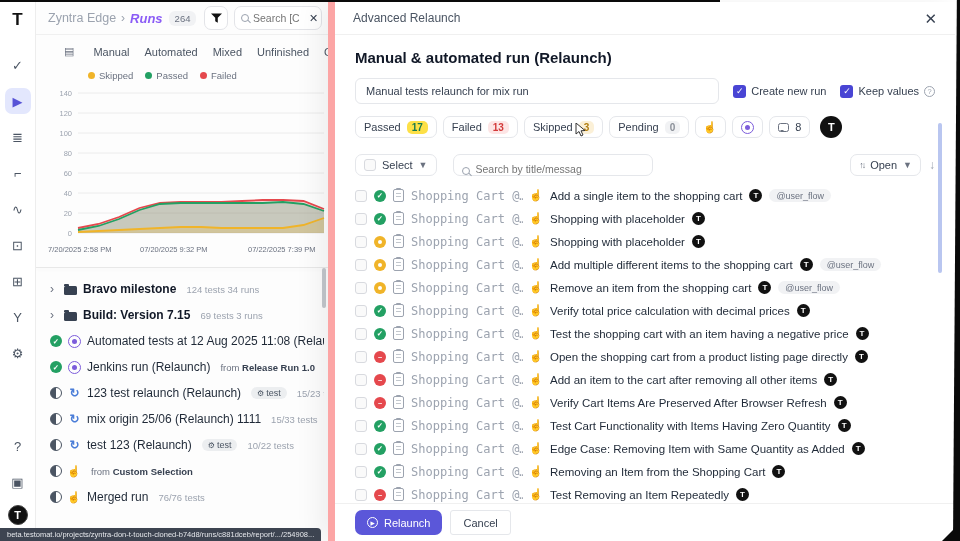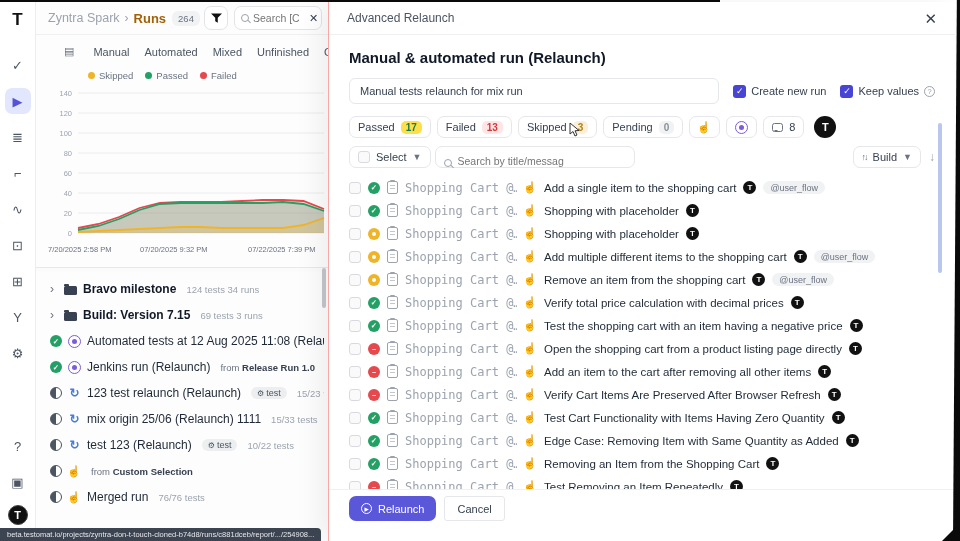--- a/index.html
+++ b/index.html
@@ -24,21 +24,21 @@
   .side-spacer { flex:1; }
   .side-bottom { display:flex; flex-direction:column; align-items:center; margin-bottom:16px; }
   .avatar-t { width:20px; height:20px; border-radius:50%; background:#111; color:#fff; font-weight:bold;
     font-size:11px; display:flex; align-items:center; justify-content:center; border:1.5px solid #444; }
 
   
   .left-panel { position:absolute; left:36px; top:2px; width:292px; height:539px; background:#fdfdfd; overflow:hidden; }
   .lp-header { height:33px; display:flex; align-items:center; padding:0 6px 0 12px; border-bottom:1px solid #f0f0f0; }
   .bc-project { color:#9ca3af; font-size:12.5px; }
   .bc-sep { color:#9ca3af; font-size:12px; margin:0 5px; }
-  .bc-page { color:#a16207; font-size:13px; font-weight:700; }
+  .bc-page { color:#8b5cf6; font-size:13px; font-weight:700;font-style:italic; }
   .bc-count { background:#f1f2f4; color:#6b7280; font-size:9.5px; border-radius:6px; padding:2px 6px; margin-left:6px; }
   .filter-btn { margin-left:auto; width:24px; height:24px; border:1px solid #e3e4e8; border-radius:7px; background:#fff;
     display:flex; align-items:center; justify-content:center; cursor:pointer; }
   .lp-search { display:flex; align-items:center; gap:4px; border:1px solid #e3e4e8; border-radius:7px;
     background:#fff; height:24px; padding:0 6px; margin-left:6px; width:88px; }
   .lp-search input { border:none; outline:none; width:52px; font-size:10.5px; color:#6b7280; background:transparent;
     font-family:"Liberation Sans", sans-serif; }
   .x-btn { color:#374151; font-size:11px; cursor:pointer; }
   .mag { position:relative; width:8px; height:8px; border:1.4px solid #9ca3af; border-radius:50%; flex:none; }
   .mag::after { content:""; position:absolute; width:4px; height:1.4px; background:#9ca3af;
@@ -81,21 +81,21 @@
   .ic-sync { color:#4a7dd8; font-size:12px; font-weight:bold; }
   .ic-manual { color:#df9b2c; font-size:11px; }
   .gear-sm { font-size:8px; color:#4b5563; }
 
   
   .statusbar { position:absolute; left:0; bottom:0; height:13px; background:#3d4451; color:#e5e7eb;
     font-size:7.5px; display:flex; align-items:center; padding:0 7px; border-top-right-radius:4px; z-index:70; white-space:nowrap; }
 
   
   .modal { position:absolute; left:328px; top:2px; width:627px; height:539px; background:#fff;
-    border-left:1px solid #fca5a5; box-shadow:-10px 0 24px rgba(0,0,0,.06); z-index:10; }
+    border-left:7px solid #fca5a5; box-shadow:-10px 0 24px rgba(0,0,0,.06); z-index:10; }
   .m-header { height:33px; display:flex; align-items:center; padding:0 18px; border-bottom:1px solid #f0f0f0; }
   .m-title { font-size:12px; color:#4b5563; }
   .m-close { margin-left:auto; font-size:15px; color:#374151; cursor:pointer; line-height:1; }
   .m-body { padding:14px 20px 0; position:relative; height:472px; }
   .m-heading { font-size:15px; font-weight:700; color:#111827; margin-bottom:12px; }
   .name-row { display:flex; align-items:center; gap:14px; }
   .name-input { width:432px; height:26px; border:1px solid #e5e7eb; border-radius:6px; padding:0 10px;
     font-size:11px; color:#374151; outline:none; font-family:"Liberation Sans", sans-serif; }
   .opt { display:flex; align-items:center; gap:5px; font-size:11px; color:#374151; white-space:nowrap; cursor:pointer; }
   .cb { width:13px; height:13px; border-radius:3px; background:#4945d4; color:#fff; font-size:9px;
@@ -105,21 +105,21 @@
 
   .chips-row { display:flex; align-items:center; gap:6px; margin-top:12px; }
   .chip { display:flex; align-items:center; gap:6px; border:1px solid #e5e7eb; border-radius:7px; background:#fff;
     height:22px; padding:0 8px; font-size:11px; color:#374151; font-weight:500; cursor:pointer; }
   .badge { border-radius:5px; font-size:10px; font-weight:600; padding:1px 5px; }
   .bubble { position:relative; width:11px; height:9px; border:1.2px solid #6b7280; border-radius:2.5px; }
   .bubble::after { content:""; position:absolute; left:1px; bottom:-3px; border:2px solid transparent; border-top-color:#6b7280; }
   .chip-avatar { width:22px; height:22px; border-radius:50%; background:#111; color:#fff; font-weight:bold; font-size:11px;
     display:flex; align-items:center; justify-content:center; margin-left:4px; cursor:pointer; }
 
-  .tools-row { display:flex; align-items:center; gap:4px; margin-top:8px; }
+  .tools-row { display:flex; align-items:center; gap:16px; margin-top:16px; }
   .cb-empty { width:12px; height:12px; border:1px solid #d8dadf; border-radius:3px; background:#fafafa; flex:none; }
   .chev-d { color:#6b7280; font-size:9px; }
   .search-chip { display:flex; align-items:flex-end; gap:6px; border:1px solid #e5e7eb; border-radius:7px;
     height:22px; padding:0 8px; width:200px; }
   .search-chip input { border:none; outline:none; font-size:10.5px; color:#6b7280; width:160px; background:transparent;
     font-family:"Liberation Sans", sans-serif; }
   .sort-wrap { margin-left:auto; display:flex; align-items:center; gap:8px; }
   .sort-glyph { font-size:9px; color:#6b7280; letter-spacing:-2px; }
   .dl-arrow { color:#9ca3af; font-size:12px; cursor:pointer; }
 
@@ -128,21 +128,21 @@
   .clip { position:relative; width:11px; height:13px; border:1.2px solid #9ca3af; border-radius:2px; flex:none; }
   .clip::before { content:""; position:absolute; top:-2px; left:2px; width:4.6px; height:2px; background:#9ca3af; border-radius:1px; }
   .clip::after { content:""; position:absolute; top:3px; left:1.5px; width:5.5px; height:1px; background:#c2c7cd;
     box-shadow:0 3px 0 #c2c7cd; }
   .suite { font-family:"DejaVu Sans Mono", monospace; font-size:12px; color:#9ca3af; width:112px; overflow:hidden; flex:none; }
   .tt { font-size:11.5px; color:#1f2937; font-weight:500; }
   .row-avatar { width:13px; height:13px; border-radius:50%; background:#111; color:#fff; font-size:8px; font-weight:bold;
     display:flex; align-items:center; justify-content:center; flex:none; }
   .flow-tag { background:#f1f2f4; border-radius:8px; padding:1.5px 7px; font-size:9px; color:#6b7280; }
 
-  .m-footer { position:absolute; left:0; bottom:14px; width:100%; height:38px; border-top:1px solid #f0f0f0;
+  .m-footer { position:absolute; left:0; bottom:0; width:100%; height:38px; border-top:1px solid #f0f0f0;
     display:flex; align-items:center; gap:8px; padding:0 20px; background:#fff; }
   .btn-primary { display:flex; align-items:center; gap:6px; background:#5b57d9; color:#fff; border:none;
     border-radius:7px; height:25px; padding:0 12px; font-size:11px; font-weight:500; cursor:pointer;
     font-family:"Liberation Sans", sans-serif; }
   .play-c { width:11px; height:11px; border:1.2px solid #fff; border-radius:50%; display:flex; align-items:center;
     justify-content:center; font-size:5.5px; }
   .btn-secondary { background:#fff; color:#374151; border:1px solid #e5e7eb; border-radius:3px; height:25px;
     padding:0 12px; font-size:11px; cursor:pointer; font-family:"Liberation Sans", sans-serif; }
   .modal-scrollbar { position:absolute; right:13px; top:121px; width:4px; height:150px; background:#b9c6f0; border-radius:2px; }
   .mouse-cursor { position:absolute; left:240px; top:88px; z-index:20; }
@@ -170,21 +170,21 @@
       <div id="side-bottom-icons">
           <div class="side-ic">?</div>
           <div class="side-ic">▣</div>
         </div>
       <div class="avatar-t">T</div>
     </div>
   </aside>
 
   <section class="left-panel">
     <header class="lp-header">
-      <span class="bc-project">Zyntra Spark</span>
+      <span class="bc-project">Zyntra Edge</span>
       <span class="bc-sep">›</span>
       <span class="bc-page">Runs</span>
       <span class="bc-count">264</span>
       <button class="filter-btn">
         <svg width="11" height="11" viewBox="0 0 12 11">
           <polygon points="0,0 12,0 7.4,4.6 7.4,10 4.6,8.6 4.6,4.6" fill="#111"></polygon>
         </svg>
       </button>
       <div class="lp-search">
         <span class="mag"></span>
@@ -383,21 +383,21 @@
           <span>Select</span>
           <span class="chev-d">▼</span>
         </div>
         <div class="search-chip">
           <span class="mag"></span>
           <input placeholder="Search by title/messag" style="">
         </div>
         <div class="sort-wrap">
           <div class="chip">
             <span class="sort-glyph">↑↓</span>
-            <span>Build</span>
+            <span>Open</span>
             <span class="chev-d">▼</span>
           </div>
           <span class="dl-arrow">↓</span>
         </div>
       </div>
 
       <div class="test-list" id="test-list">
           <div class="test-row">
             <span class="cb-empty"></span>
             <span class="st-dot st-passed">✓</span>

